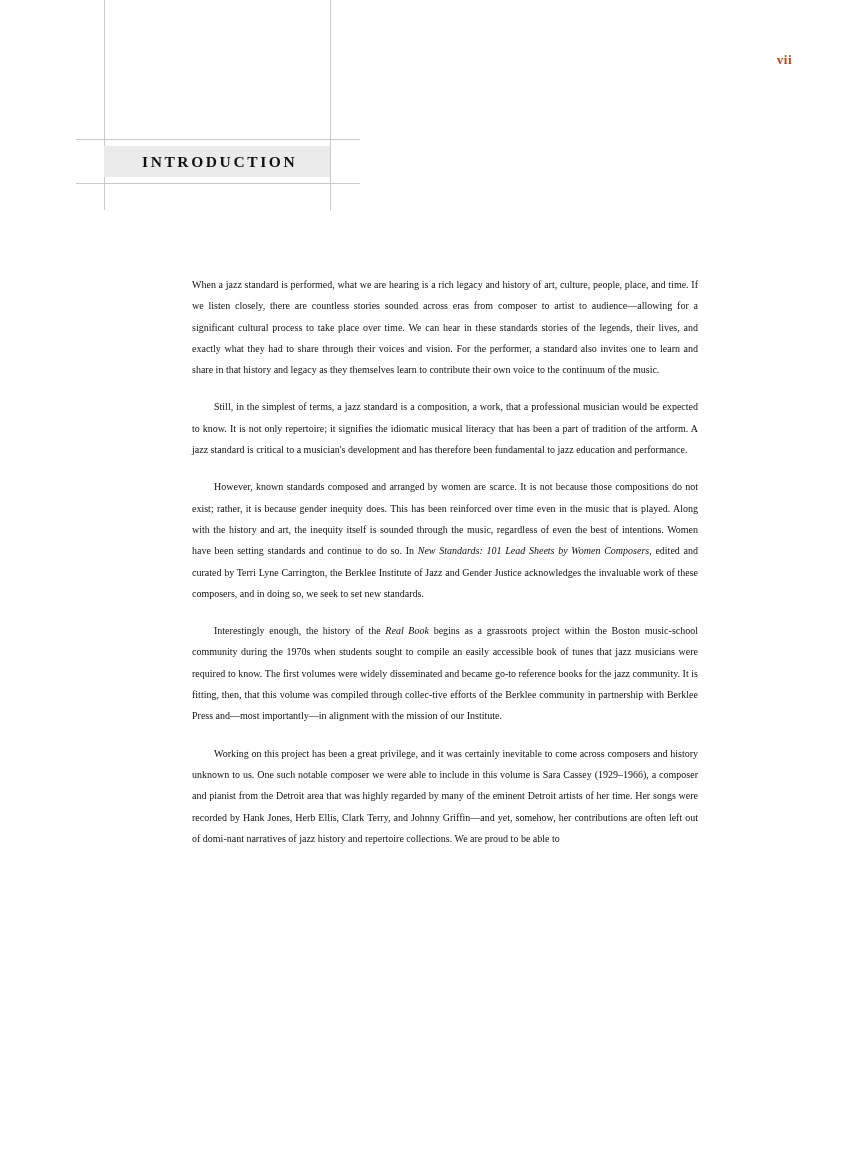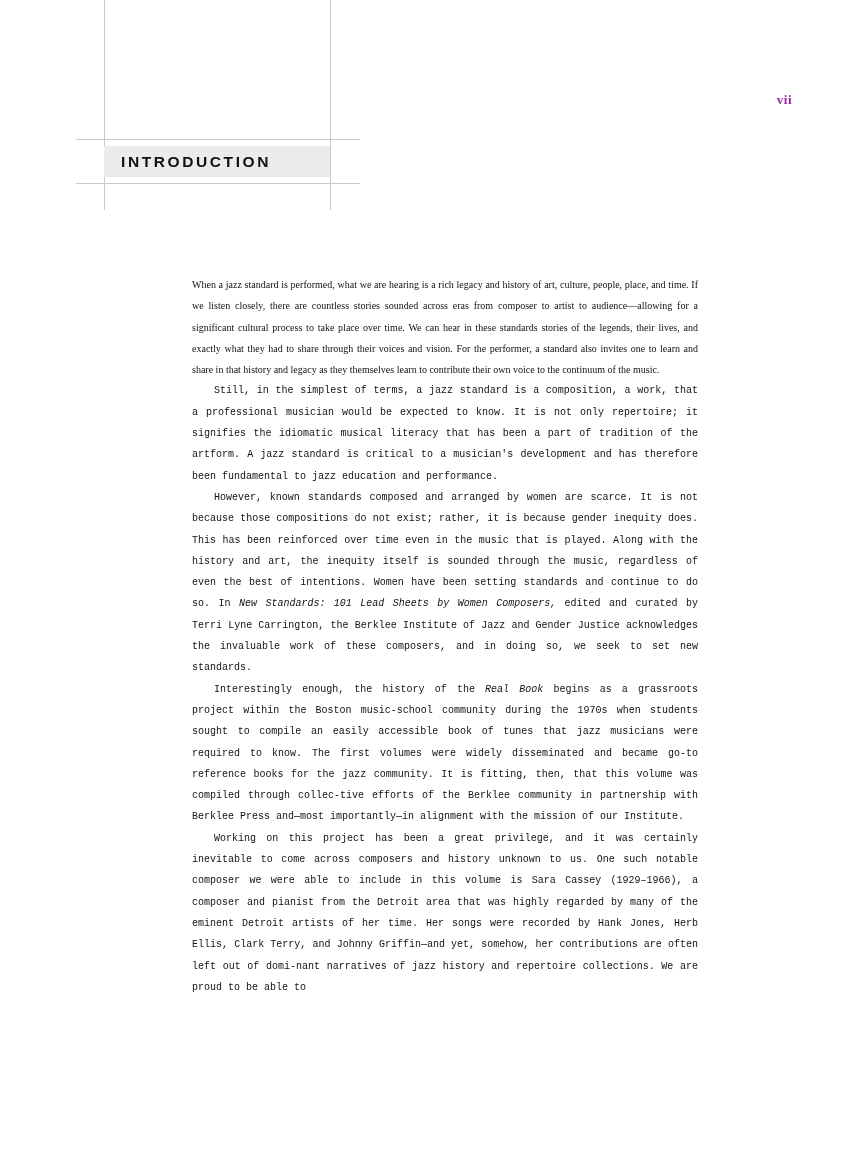--- a/index.html
+++ b/index.html
@@ -28,42 +28,41 @@
 
   
   .folio {
     position: absolute;
     right: 72px;
     top: 52px;
     font-family: "Liberation Serif", serif;
     font-weight: bold;
     font-size: 13px;
     letter-spacing: 0.5px;
-    color: #a21caf;
-    margin-top: 40px;
+    color: #c2410c;
   }
 
   
   .title-block {
     position: absolute;
     left: 104px;
     top: 146px;
     width: 226px;
     height: 31px;
     background: #ebebeb;
     display: flex;
     align-items: center;
   }
   .title-block .title-text {
-    font-family: Liberation Sans, sans-serif;
+    font-family: Liberation Serif, serif;
     font-weight: bold;
     font-size: 15.5px;
     letter-spacing: 2.6px;
     color: #111;
-    padding-left: 17px;
+    padding-left: 38px;
   }
 
   
   .body-col {
     position: absolute;
     left: 192px;
     top: 274px;
     width: 506px;
   }
   .body-col p {
@@ -71,22 +70,21 @@
     font-size: 10px;
     line-height: 21.3px;
     text-align: justify;
     text-justify: inter-word;
     hyphens: manual;
   }
   .body-col p.indent {
     text-indent: 22px;
   }
   .body-col p + p {
-    margin-top: 0;
-    font-family: Liberation Mono, monospace;
+    margin-top: 16px;
   }
   .it { font-style: italic; }
 </style>
 </head>
 <body>
 
 <div class="guide guide-v-left"></div>
 <div class="guide guide-v-right"></div>
 <div class="guide guide-h-top"></div>
 <div class="guide guide-h-bot"></div>

